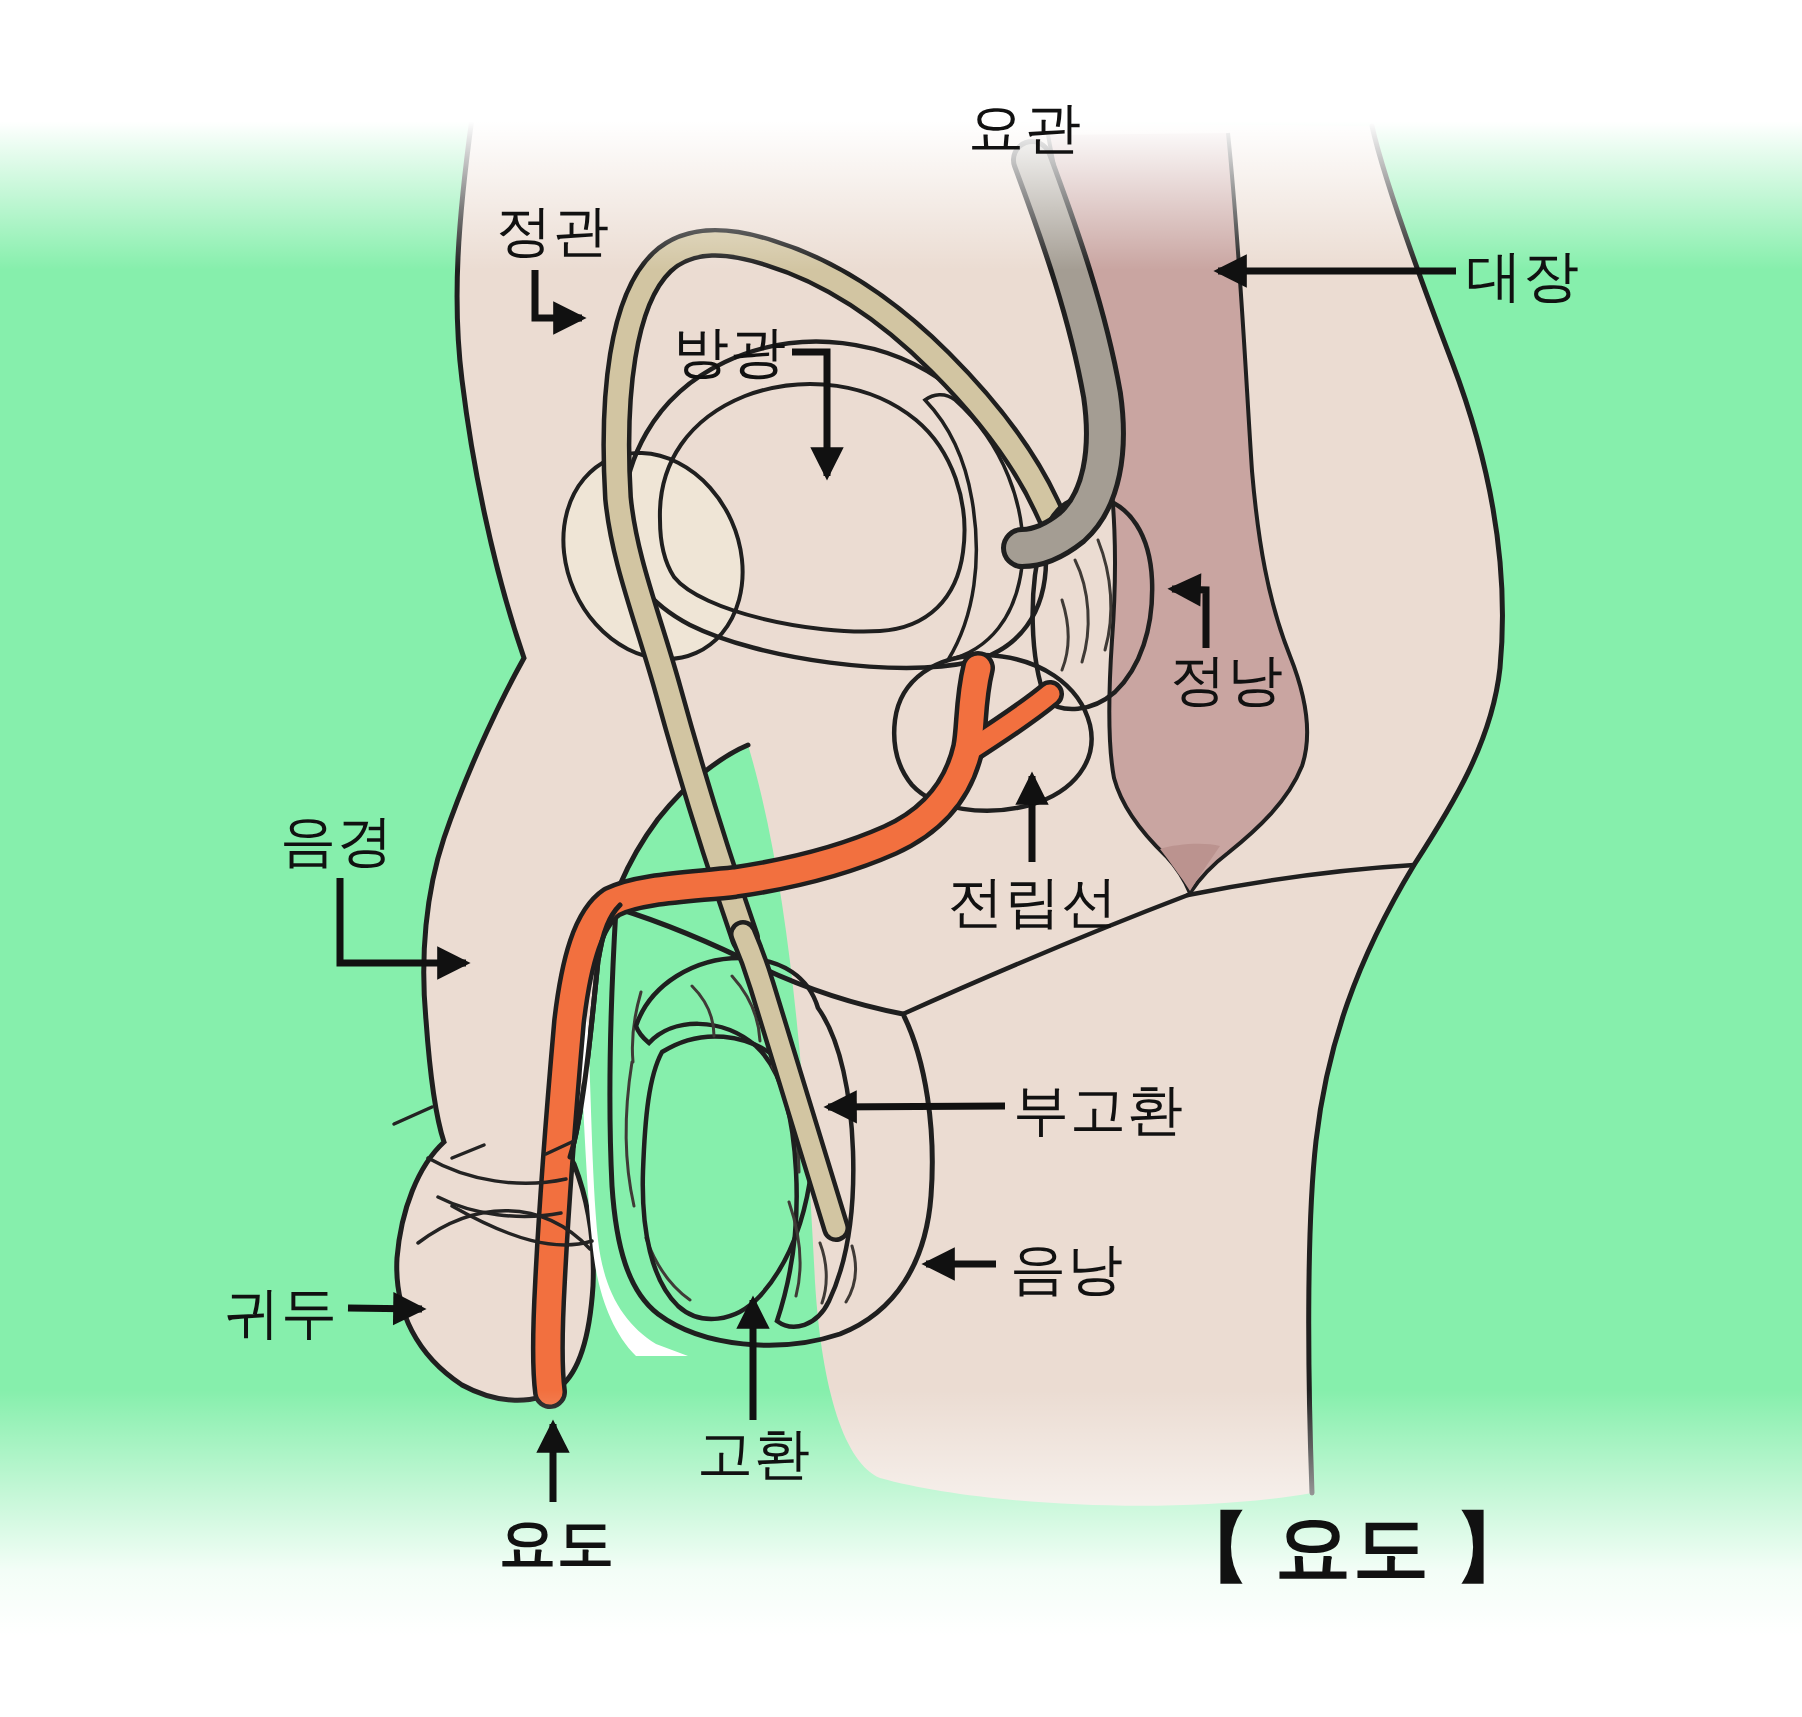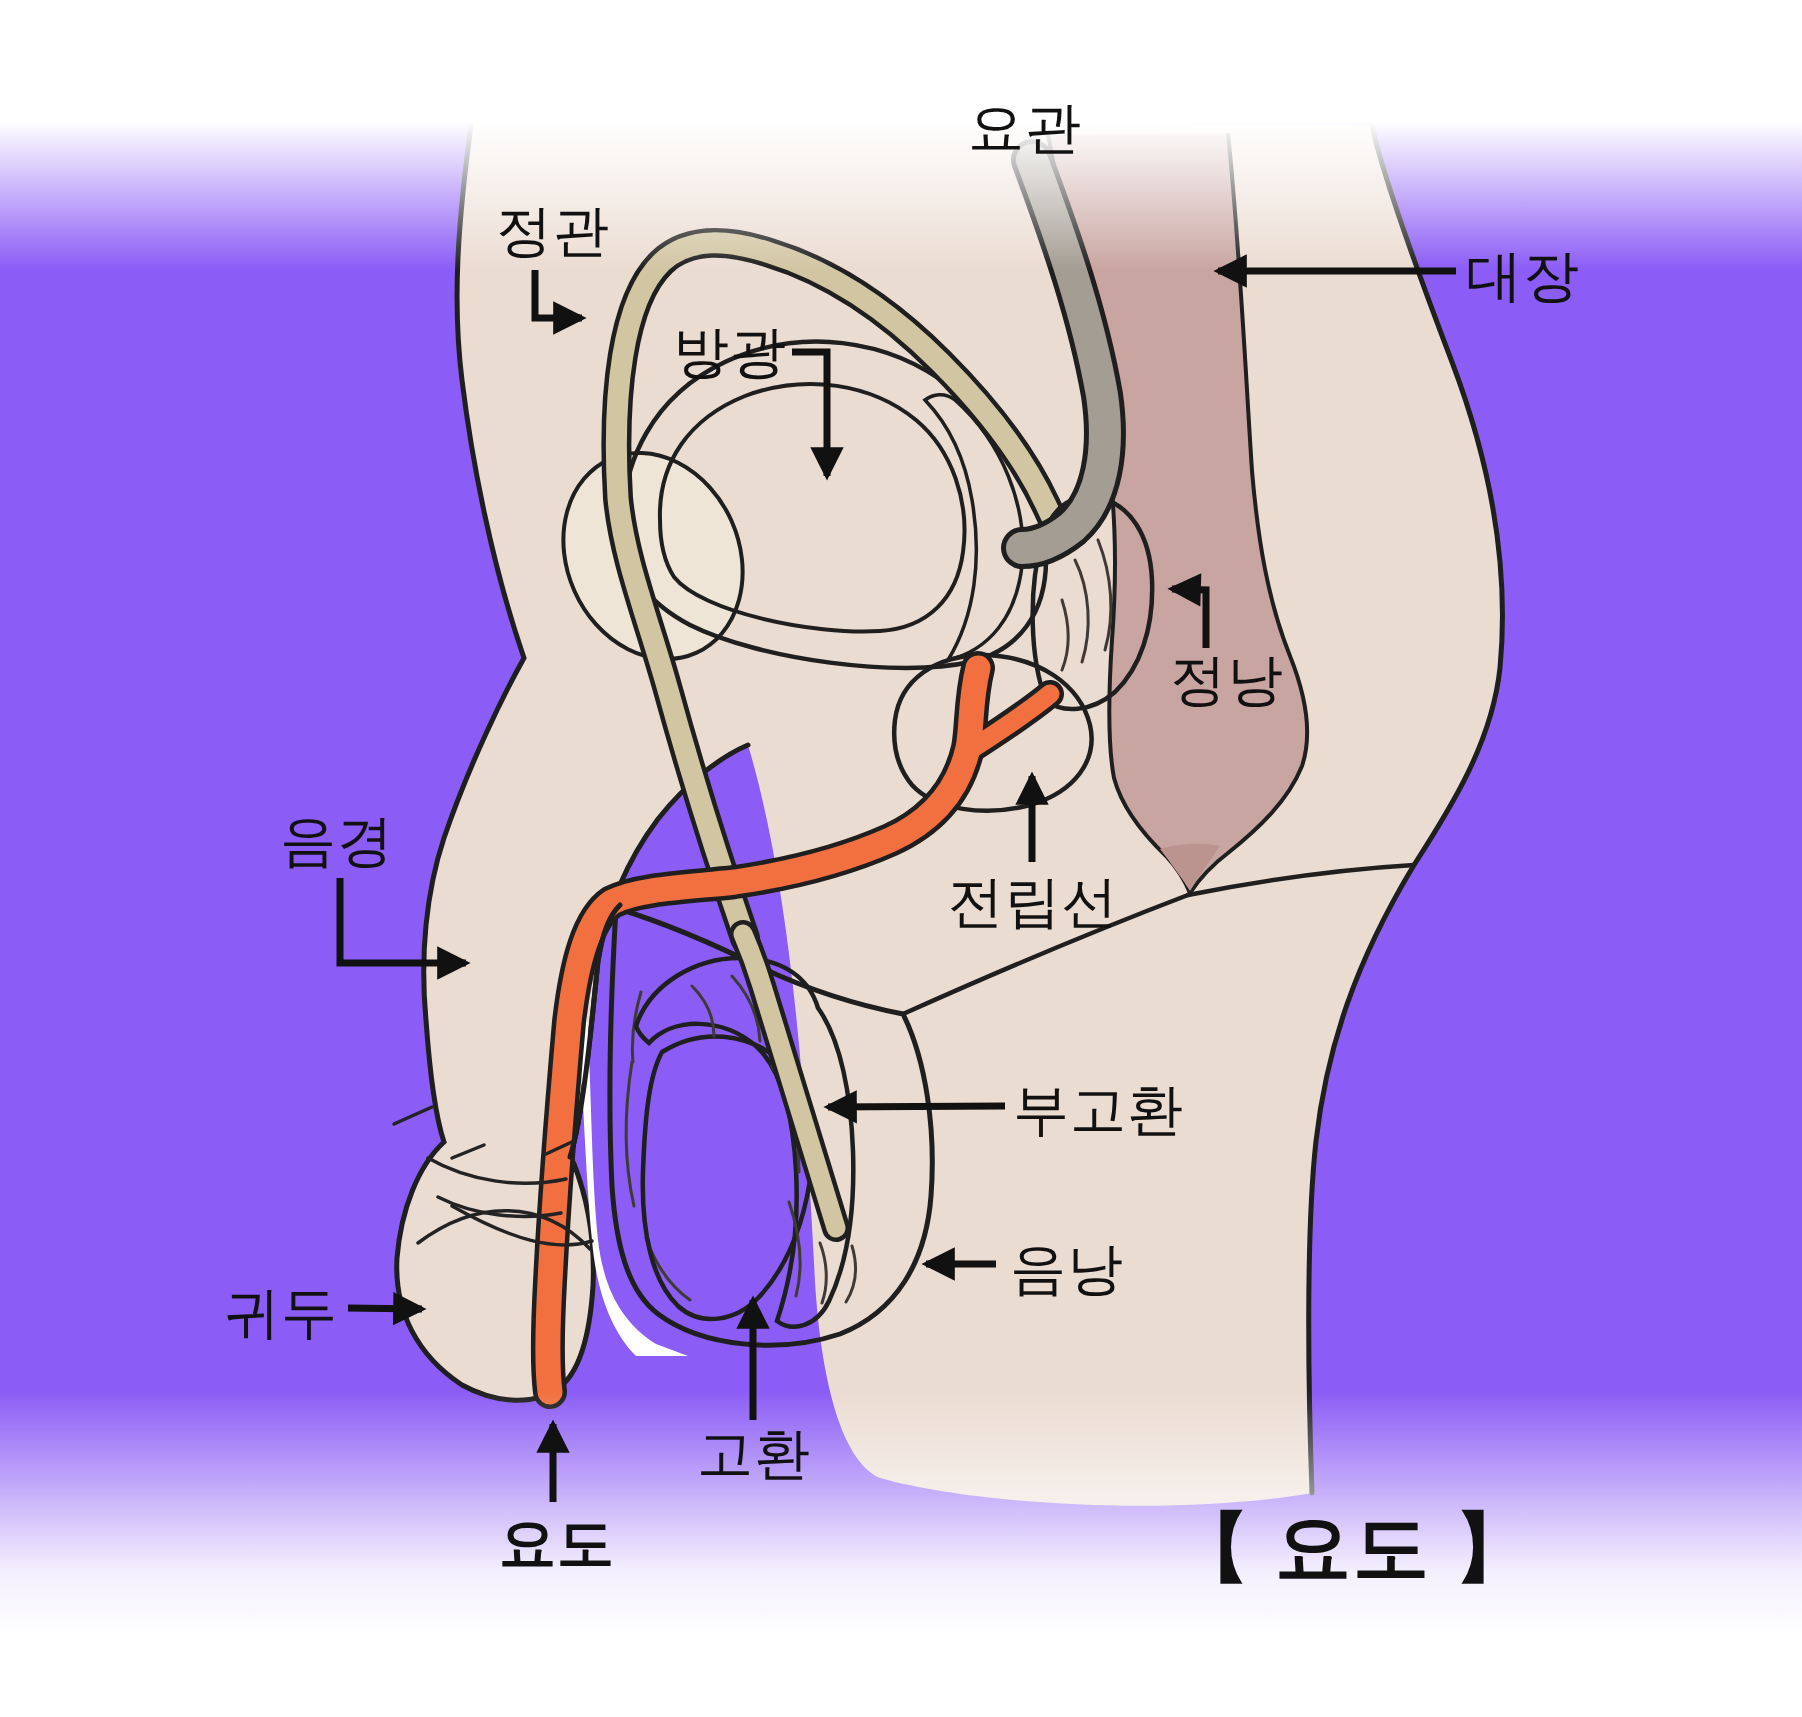--- a/index.html
+++ b/index.html
@@ -1,16 +1,16 @@
 <!DOCTYPE html>
 <html><head>
 <meta charset="utf-8">
 <style>
   html,body{margin:0;padding:0;background:#ffffff;}
-  .stage{position:relative;width:1802px;height:1717px;background:#8b5cf6;overflow:hidden;
+  .stage{position:relative;width:1802px;height:1717px;background:#86efac;overflow:hidden;
          font-family:"Liberation Sans","DejaVu Sans",sans-serif;}
   svg{display:block;}
   text{font-family:"Liberation Sans","DejaVu Sans",sans-serif;font-weight:500;
        font-size:56px;fill:#111;letter-spacing:1px;}
   text.bold{font-weight:700;font-size:57px;}
   text.title{font-weight:700;font-size:76px;letter-spacing:2px;}
   .ln{fill:none;stroke:#1f1f1f;}
   .thin{fill:none;stroke:#3f3a36;stroke-width:3;stroke-linecap:round;}
 </style>
 </head>

